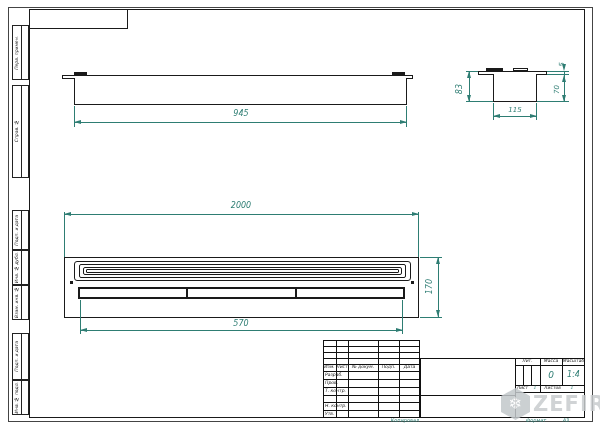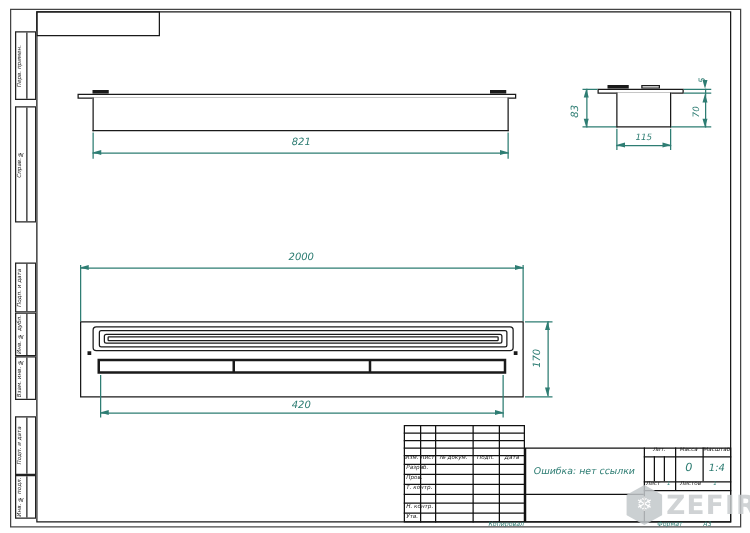--- a/index.html
+++ b/index.html
@@ -85,21 +85,21 @@
     <div class="bl" style="left:74px;top:72px;width:13px;height:3px"></div>
     <div class="bl" style="left:392px;top:72px;width:13px;height:3px"></div>
     <div class="box" style="left:62px;top:75px;width:351px;height:4px;border-width:1.3px"></div>
     <div class="box" style="left:74px;top:78px;width:333px;height:27px;border-top:none"></div>
 
     <div class="dl" style="left:74px;top:106px;width:1px;height:21px"></div>
     <div class="dl" style="left:406px;top:106px;width:1px;height:21px"></div>
     <div class="dl" style="left:74px;top:122px;width:333px;height:1px"></div>
     <div class="ar ar-l" style="left:74px;top:120px"></div>
     <div class="ar ar-r" style="left:400px;top:120px"></div>
-    <div class="dim" style="left:211px;top:110px;width:60px">821</div>
+    <div class="dim" style="left:211px;top:110px;width:60px">945</div>
   </div>
 
   <div>
     <div class="bl" style="left:486px;top:68px;width:17px;height:3px"></div>
     <div class="box" style="left:513px;top:68px;width:15px;height:3px;border-width:1px"></div>
     <div class="box" style="left:478px;top:71px;width:69px;height:4px;border-width:1.3px"></div>
     <div class="box" style="left:493px;top:74px;width:44px;height:28px;border-top:none"></div>
 
     <div class="dl" style="left:466px;top:71px;width:12px;height:1px"></div>
     <div class="dl" style="left:466px;top:101px;width:27px;height:1px"></div>
@@ -160,21 +160,21 @@
     <div class="ar ar-d" style="left:436px;top:310px"></div>
     <div class="vwrap dim" style="left:424px;top:274px;width:12px;height:26px">
       <span class="vtext">170</span>
     </div>
 
     <div class="dl" style="left:80px;top:300px;width:1px;height:34px"></div>
     <div class="dl" style="left:402px;top:300px;width:1px;height:34px"></div>
     <div class="dl" style="left:80px;top:330px;width:323px;height:1px"></div>
     <div class="ar ar-l" style="left:80px;top:328px"></div>
     <div class="ar ar-r" style="left:396px;top:328px"></div>
-    <div class="dim" style="left:211px;top:320px;width:60px">420</div>
+    <div class="dim" style="left:211px;top:320px;width:60px">570</div>
   </div>
 
   <div class="tb">
     <div class="outline" style="left:0;top:0;width:97px;height:78px"></div>
     <div class="outline" style="left:97px;top:18px;width:165px;height:60px"></div>
 
     <div class="lv" style="left:13px;top:0;height:78px"></div>
     <div class="lv" style="left:25px;top:0;height:78px"></div>
     <div class="lv" style="left:55px;top:0;height:78px"></div>
     <div class="lv" style="left:76px;top:0;height:78px"></div>
@@ -206,21 +206,20 @@
     <div class="cell" style="left:55px;top:24px;width:21px;height:7px">Подп.</div>
     <div class="cell" style="left:76px;top:24px;width:21px;height:7px">Дата</div>
 
     <div class="cell lcell" style="left:0;top:31px;width:26px;height:8px">Разраб.</div>
     <div class="cell lcell" style="left:0;top:39px;width:26px;height:8px">Пров.</div>
     <div class="cell lcell" style="left:0;top:47px;width:26px;height:8px">Т. контр.</div>
     <div class="cell lcell" style="left:0;top:55px;width:26px;height:7px"></div>
     <div class="cell lcell" style="left:0;top:62px;width:26px;height:8px">Н. контр.</div>
     <div class="cell lcell" style="left:0;top:70px;width:26px;height:8px">Утв.</div>
 
-    <div class="cell val" style="left:97px;top:18px;width:95px;height:37px;font-size:7.5px">Ошибка: нет ссылки</div>
 
     <div class="cell" style="left:192px;top:18px;width:25px;height:7px">Лит.</div>
     <div class="cell" style="left:217px;top:18px;width:22px;height:7px">Масса</div>
     <div class="cell" style="left:239px;top:18px;width:23px;height:7px">Масштаб</div>
     <div class="cell val" style="left:217px;top:25px;width:22px;height:20px;font-size:9px">0</div>
     <div class="cell val" style="left:239px;top:25px;width:23px;height:20px;font-size:8px">1:4</div>
     <div class="cell" style="left:192px;top:45px;width:15px;height:7px">Лист</div>
     <div class="cell val" style="left:207px;top:45px;width:10px;height:7px">1</div>
     <div class="cell" style="left:217px;top:45px;width:25px;height:7px">Листов</div>
     <div class="cell val" style="left:242px;top:45px;width:14px;height:7px">1</div>

